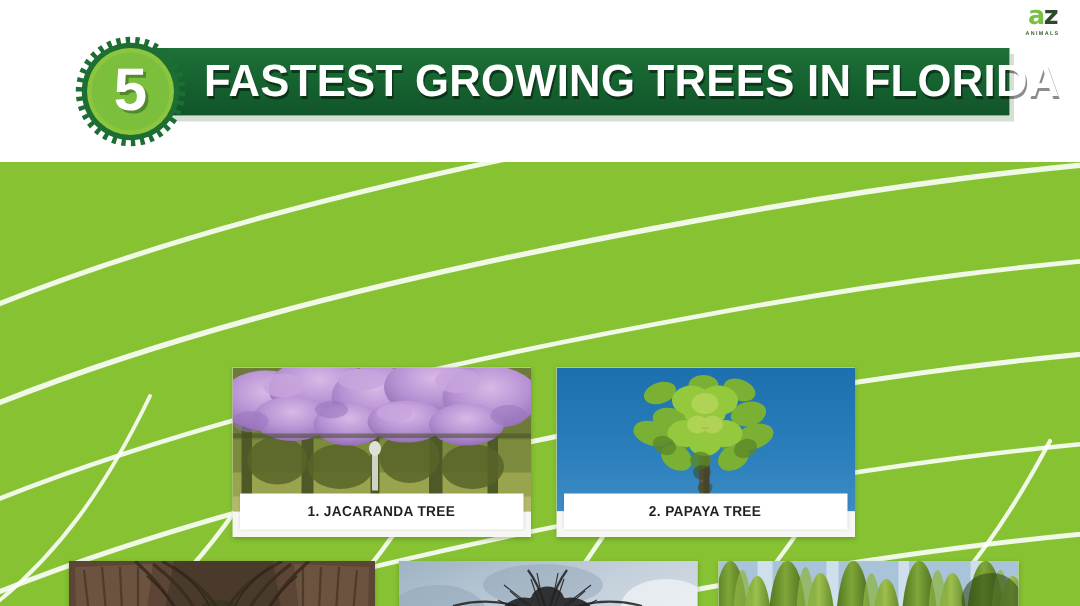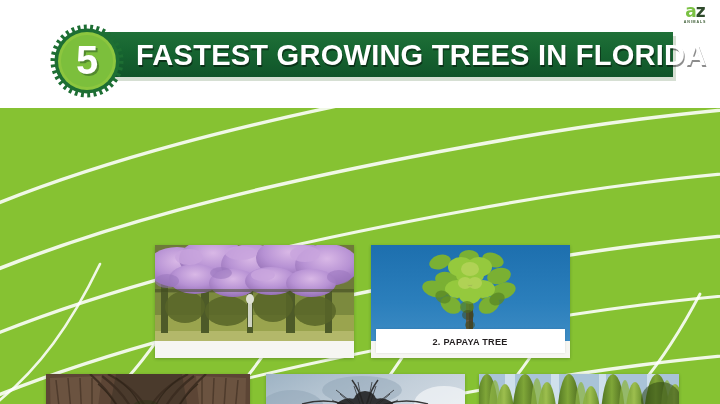--- a/index.html
+++ b/index.html
@@ -270,20 +270,23 @@
             <ellipse cx="12" cy="36" rx="12" ry="7"></ellipse>
             <ellipse cx="66" cy="28" rx="11" ry="6"></ellipse>
             <ellipse cx="184" cy="32" rx="12" ry="7"></ellipse>
           </g>
           <rect x="93" y="56" width="4" height="26" fill="#cfd3c2"></rect>
           <ellipse cx="95" cy="54" rx="4" ry="5" fill="#dde0d2"></ellipse>
           <g fill="#3f4a1e" opacity="0.5">
             <rect x="0" y="44" width="199" height="3"></rect>
           </g>
         </svg>
+      </div>
+      <div class="card-label">
+        <span>1. JACARANDA TREE</span>
       </div>
     </div>
 
     <div class="card" id="card-2">
       <div class="card-photo">
         <svg class="photo-svg" viewBox="0 0 199 96" preserveAspectRatio="none">
           <defs>
             <linearGradient id="skyBlue" x1="0" y1="0" x2="0" y2="1">
               <stop offset="0%" stop-color="#1d6fae"></stop>
               <stop offset="60%" stop-color="#2b7fbc"></stop>

